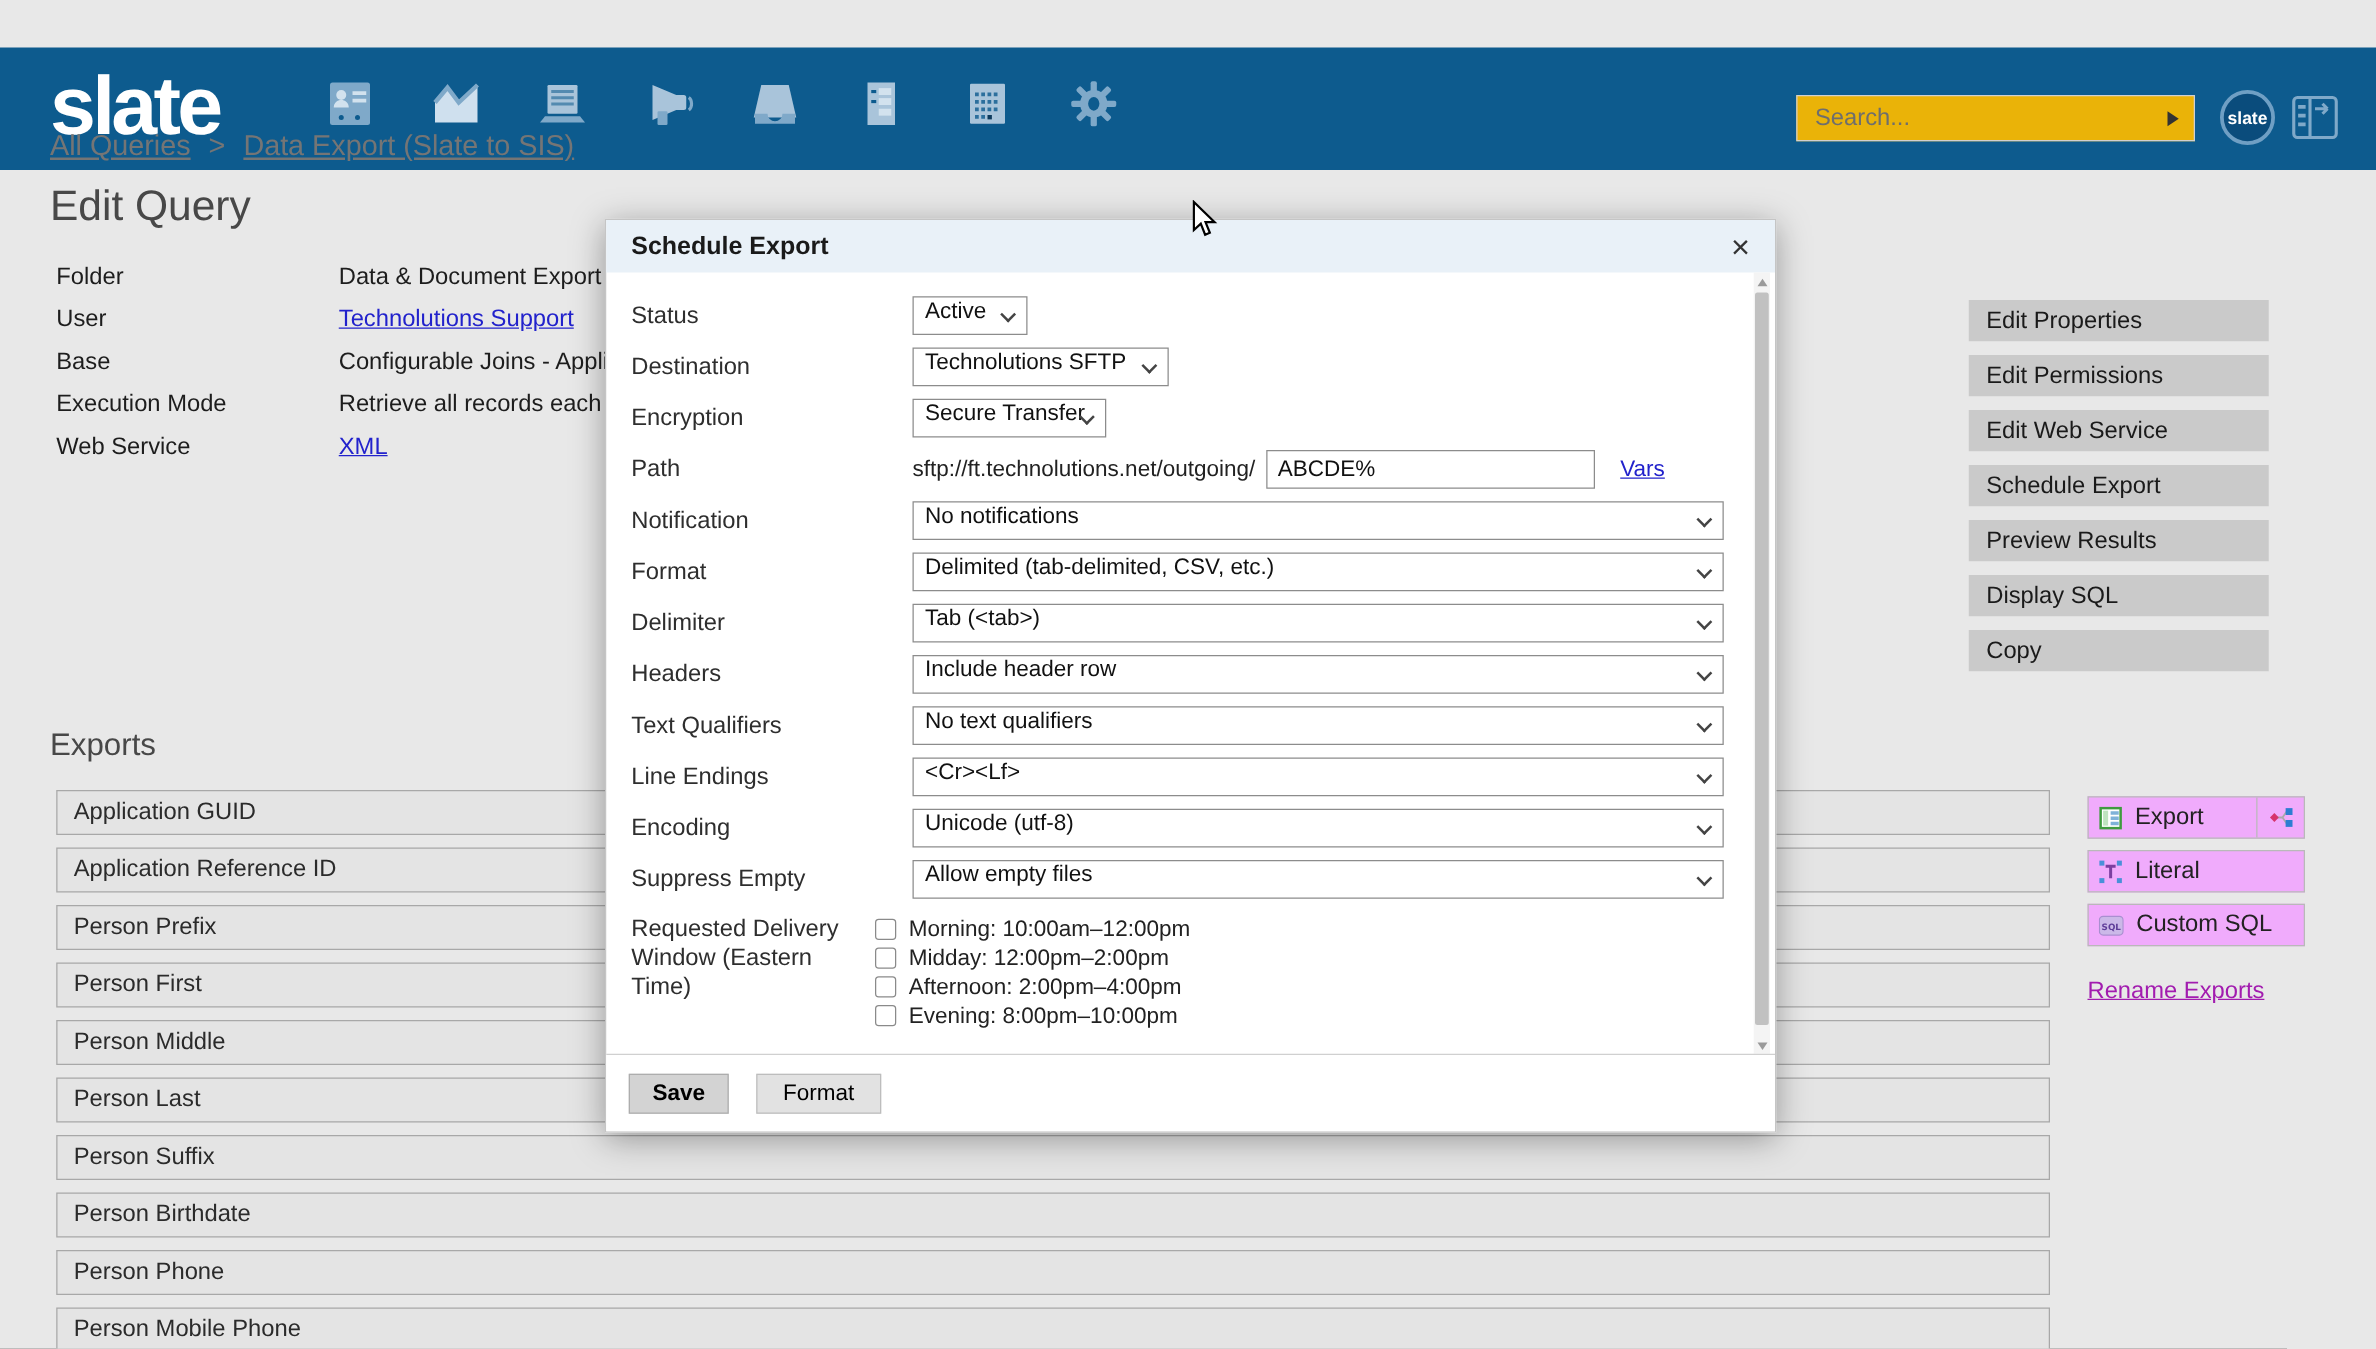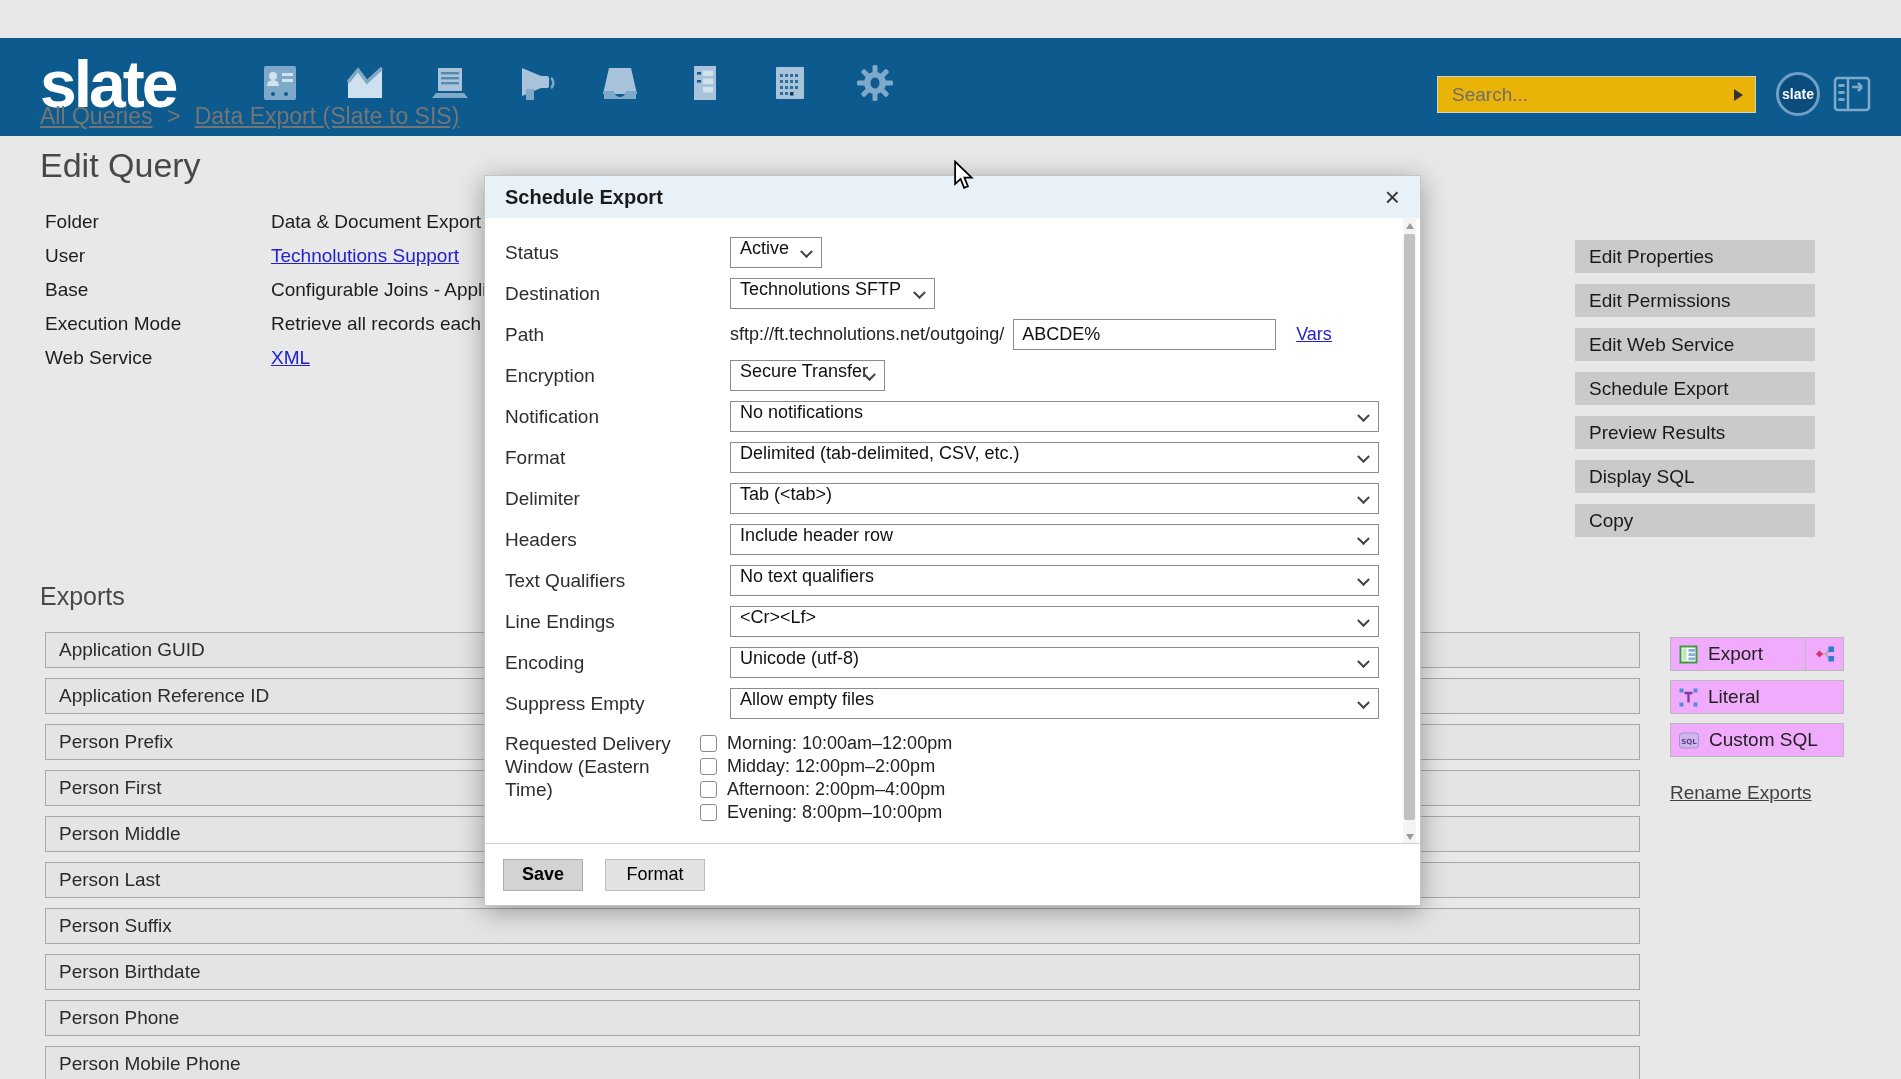--- a/index.html
+++ b/index.html
@@ -35,21 +35,21 @@
 
   
   .exports-title { position:absolute; left:40px; top:582px; font-size:25px; font-weight:500; color:#484848; }
   .export-list { position:absolute; left:45px; top:632px; width:1595px; }
   .export-row { width:1595px; height:36px; margin-bottom:10px; background:#e4e4e4; border:1px solid #a8a8a8; font-size:19px; color:#2b2b2b; display:flex; align-items:center; padding-left:13px; cursor:pointer; }
   .export-actions { position:absolute; left:1670px; top:637px; width:200px; }
   .act-btn { display:flex; align-items:center; width:174px; height:34px; background:#f0abfc; border:1px solid #b9b9b9; margin-bottom:9px; font-size:19px; color:#222; font-family:"Liberation Sans", sans-serif; cursor:pointer; padding:0; }
   .act-btn .ic { margin:0 10px 0 8px; display:inline-flex; }
   .act-btn .lbl { flex:1; text-align:left; }
   .btn-split { width:38px; height:32px; border-left:1px solid #b9b9b9; display:flex; align-items:center; justify-content:center; cursor:pointer; }
-  .rename { display:inline-block; margin-top:16px; font-size:19px; color:#404040; text-decoration:underline; cursor:pointer; }
+  .rename { display:inline-block; margin-top:16px; font-size:19px; color:#a21caf; text-decoration:underline; cursor:pointer; }
 
   
   .modal { position:absolute; left:484px; top:175px; width:937px; height:731px; background:#fff; box-shadow:0 5px 25px rgba(0,0,0,.35); border:1px solid #c5c5c5; }
   .modal-head { height:42px; background:#e9f1f8; display:flex; align-items:center; padding:0 16px 0 20px; }
   .modal-title { font-size:20px; font-weight:bold; color:#1a1a1a; flex:1; }
   .modal-close { font-size:26px; color:#333; cursor:pointer; line-height:20px; padding:0 4px; }
   .modal-body { padding-top:14px; height:627px; overflow:hidden; }
   .m-row { display:flex; align-items:center; height:41px; padding-left:20px; font-size:19px; color:#333; }
   .m-label { width:225px; flex-shrink:0; color:#2e2e2e; }
   .sel { position:relative; height:31px; border:1px solid #8c8c8c; background:#fff; display:flex; align-items:flex-start; padding:0 30px 0 9px; font-size:18px; color:#111; cursor:pointer; white-space:nowrap; }
@@ -308,31 +308,31 @@
       </div>
 
       <div class="m-row">
         <span class="m-label">Destination</span>
         <span class="sel sel-m">
             <span>Technolutions SFTP</span>
           </span>
       </div>
 
       <div class="m-row">
+        <span class="m-label">Encryption</span>
+        <span class="sel sel-m2">
+            <span>Secure Transfer</span>
+          </span>
+      </div>
+
+      <div class="m-row">
         <span class="m-label">Path</span>
         <span class="path-prefix">sftp://ft.technolutions.net/outgoing/</span>
         <input class="path-input" value="ABCDE%" style="">
         <a class="vars-link">Vars</a>
-      </div>
-
-      <div class="m-row">
-        <span class="m-label">Encryption</span>
-        <span class="sel sel-m2">
-            <span>Secure Transfer</span>
-          </span>
       </div>
 
       <div class="m-row">
         <span class="m-label">Notification</span>
         <span class="sel sel-w">
             <span>No notifications</span>
           </span>
       </div>
 
       <div class="m-row">

